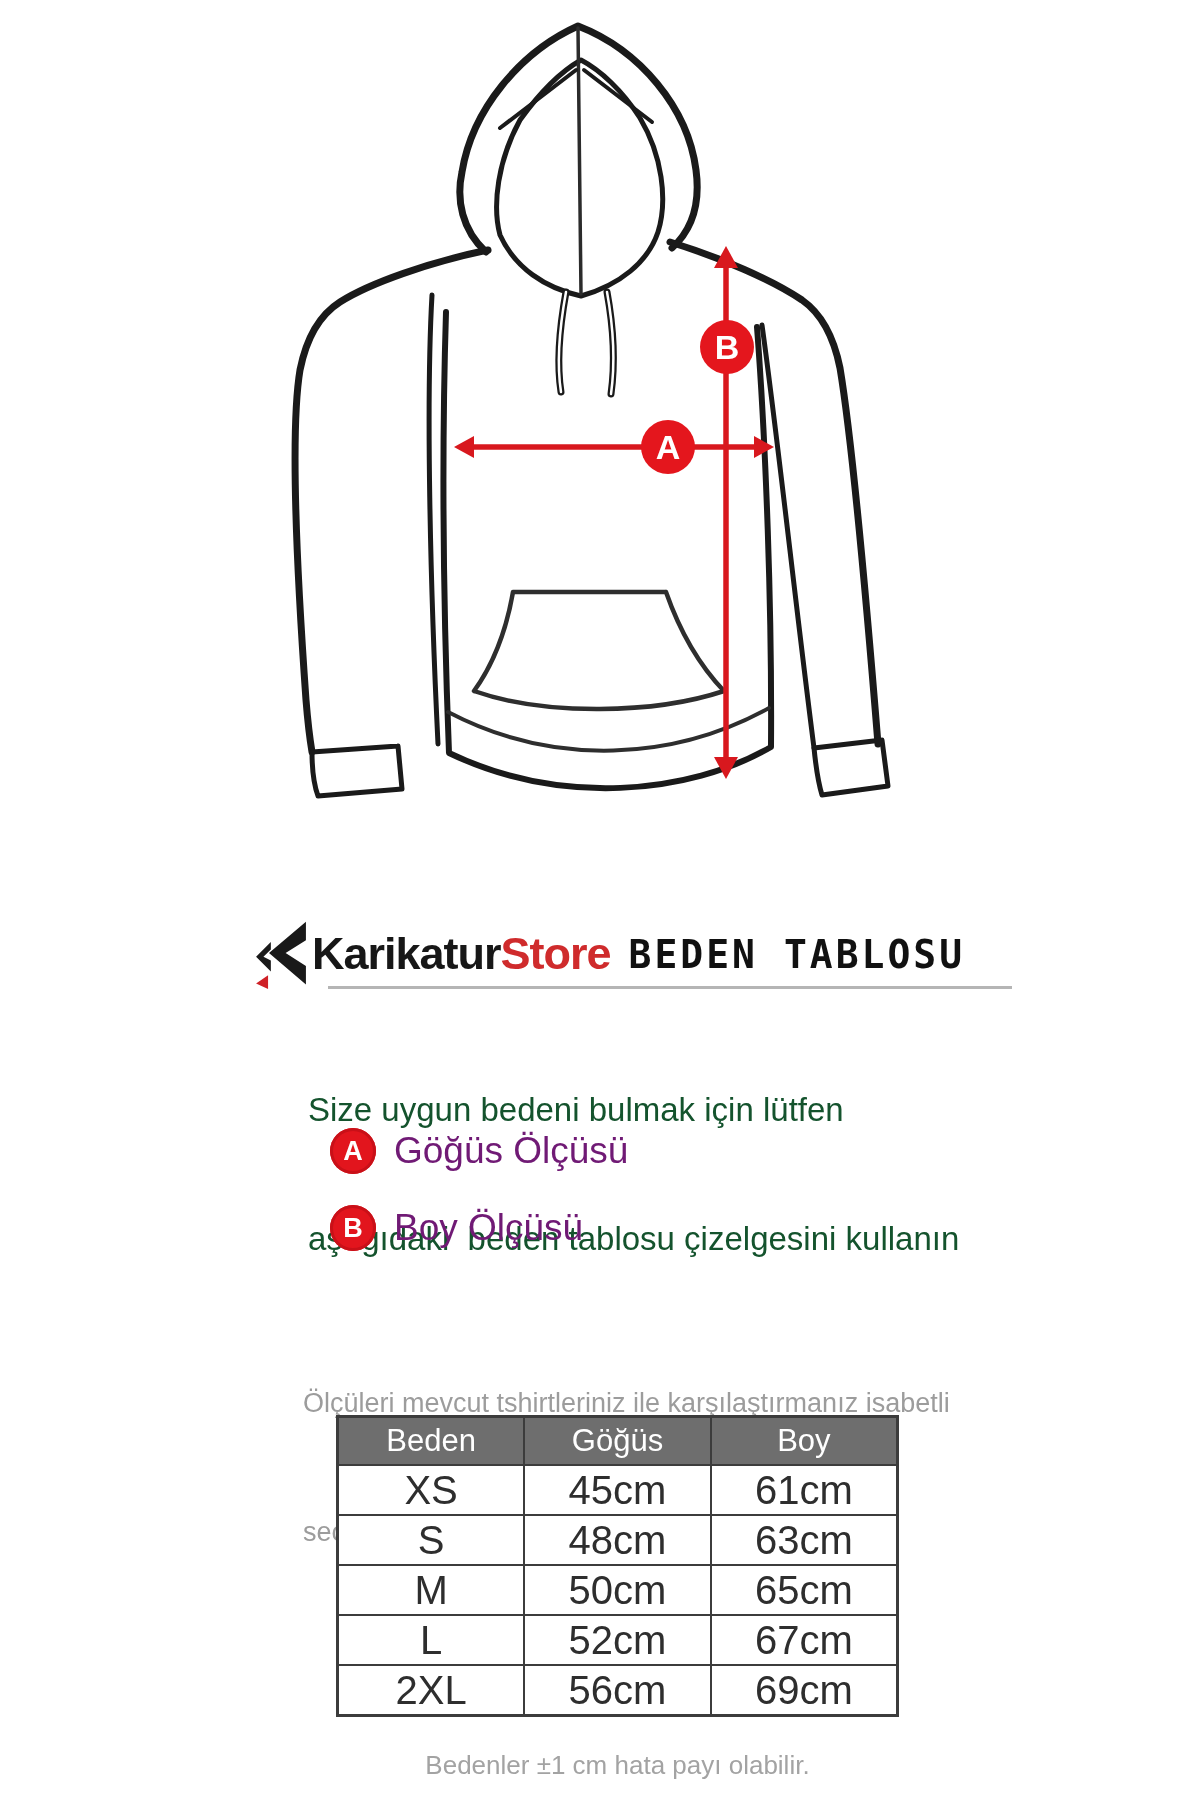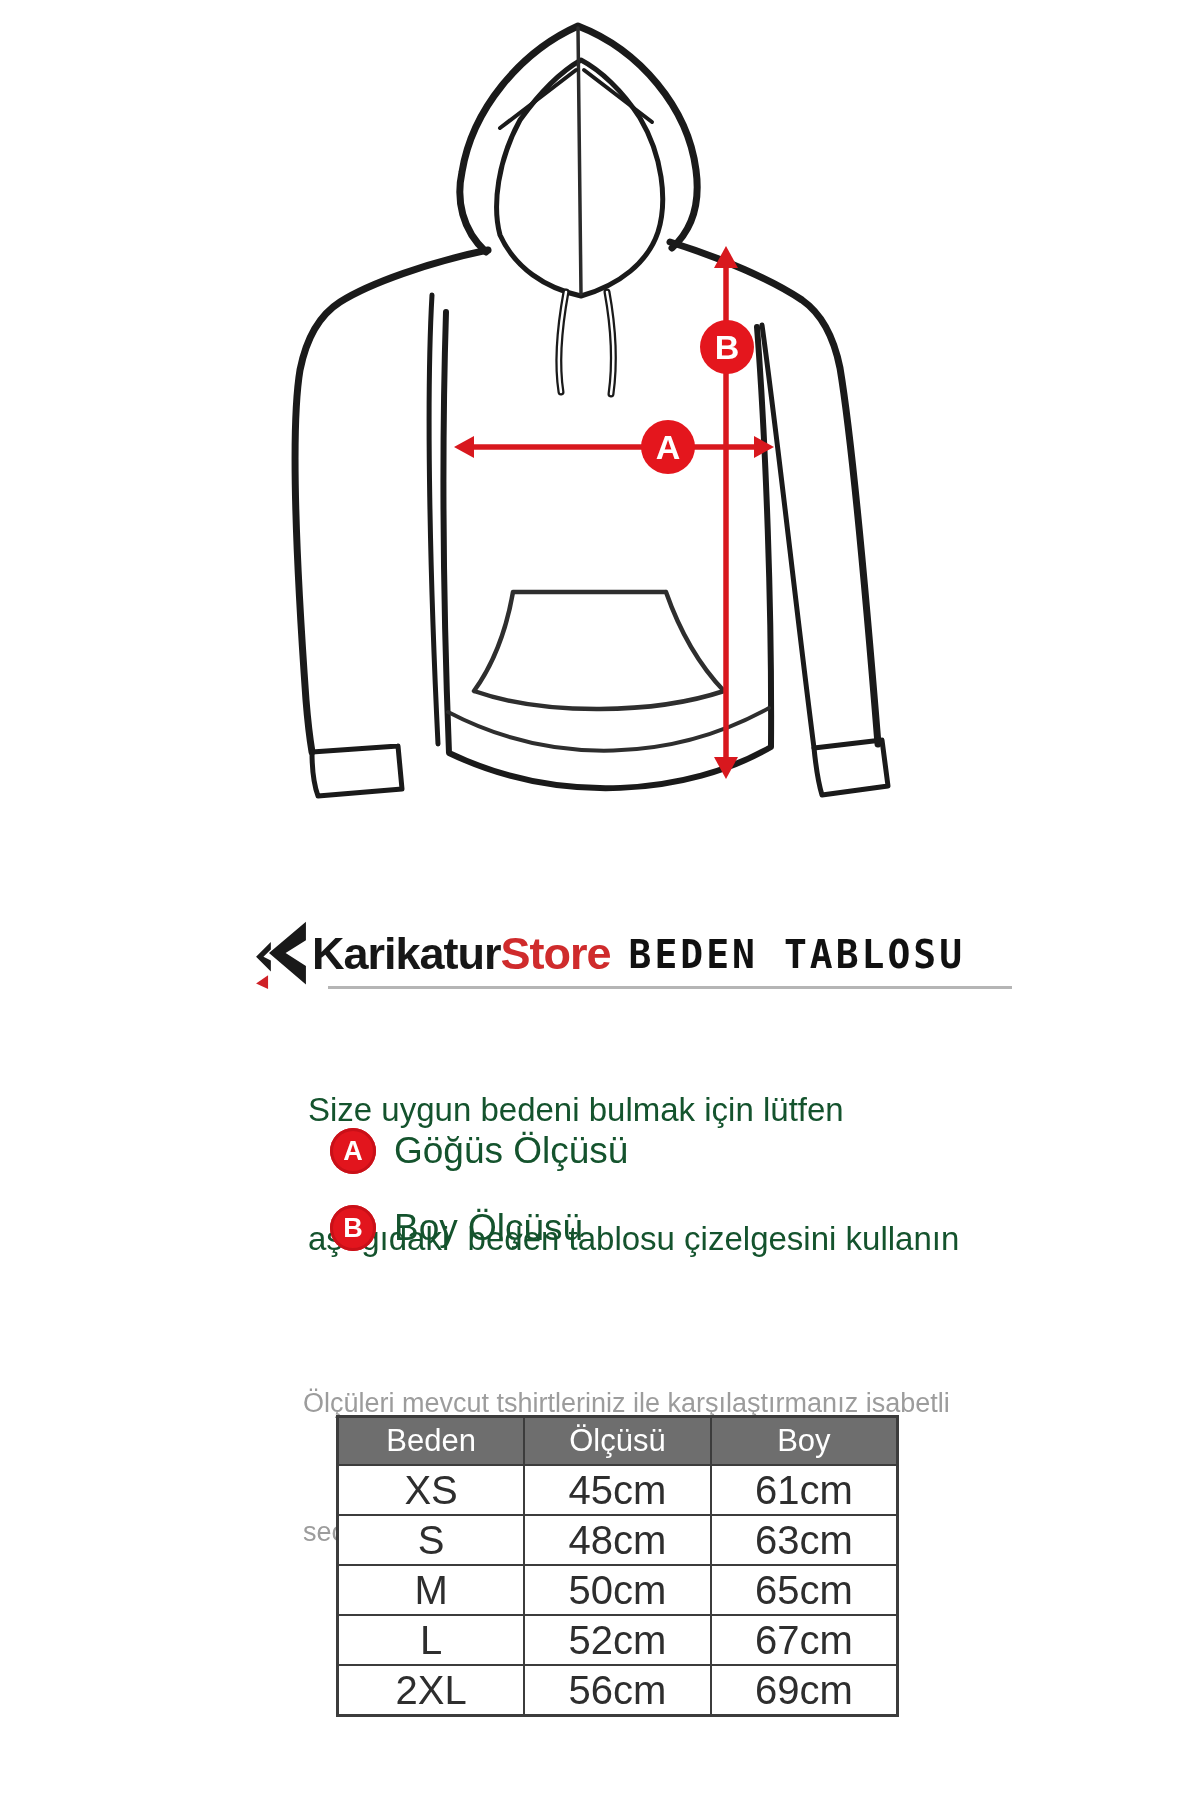--- a/index.html
+++ b/index.html
@@ -24,21 +24,21 @@
   .intro{position:absolute;left:308px;top:1002px;font-size:33px;color:#14532d;line-height:43px;white-space:pre-wrap;}
   
   .legend-row{position:absolute;left:330px;display:flex;align-items:center;gap:18px;}
   .legend-row.a{top:1128px;}
   .legend-row.b{top:1205px;}
   .badge{
     width:46px;height:46px;border-radius:50%;background:#e2151d;color:#fff;
     font-weight:700;font-size:27px;display:flex;align-items:center;justify-content:center;
     box-shadow:inset 0 0 0 3px #c91018;
   }
-  .legend-label{font-size:37px;color:#14532d;}
+  .legend-label{font-size:37px;color:#701a75;}
   
   .note{position:absolute;left:303px;top:1296px;font-size:27px;color:#9c9c9c;line-height:43px;white-space:pre-wrap;}
   
   table.size-table{
     position:absolute;left:336px;top:1392px;width:563px;border-collapse:collapse;
     border:3px solid #3c3c3c;table-layout:fixed;margin-top:23px;
   }
   .size-table th{
     background:#6e6e6e;color:#ffffff;font-size:31px;font-weight:400;
     height:44px;border:2px solid #3c3c3c;text-align:center;
@@ -142,21 +142,21 @@
 
   <div class="note">
     <div>Ölçüleri mevcut tshirtleriniz ile karşılaştırmanız isabetli</div>
     <div>seçim yapmanız için yararlı olacaktır.</div>
   </div>
 
   <table class="size-table">
     <thead>
       <tr>
         <th>Beden</th>
-        <th>Ölçüsü</th>
+        <th>Göğüs</th>
         <th>Boy</th>
       </tr>
     </thead>
     <tbody>
       <tr>
         <td>XS</td>
         <td>45cm</td>
         <td>61cm</td>
       </tr>
       <tr>
@@ -175,14 +175,15 @@
         <td>67cm</td>
       </tr>
       <tr>
         <td>2XL</td>
         <td>56cm</td>
         <td>69cm</td>
       </tr>
     </tbody>
   </table>
 
+  <div class="footer-note">Bedenler ±1 cm hata payı olabilir.</div>
 
 </div>
 
 </body></html>

